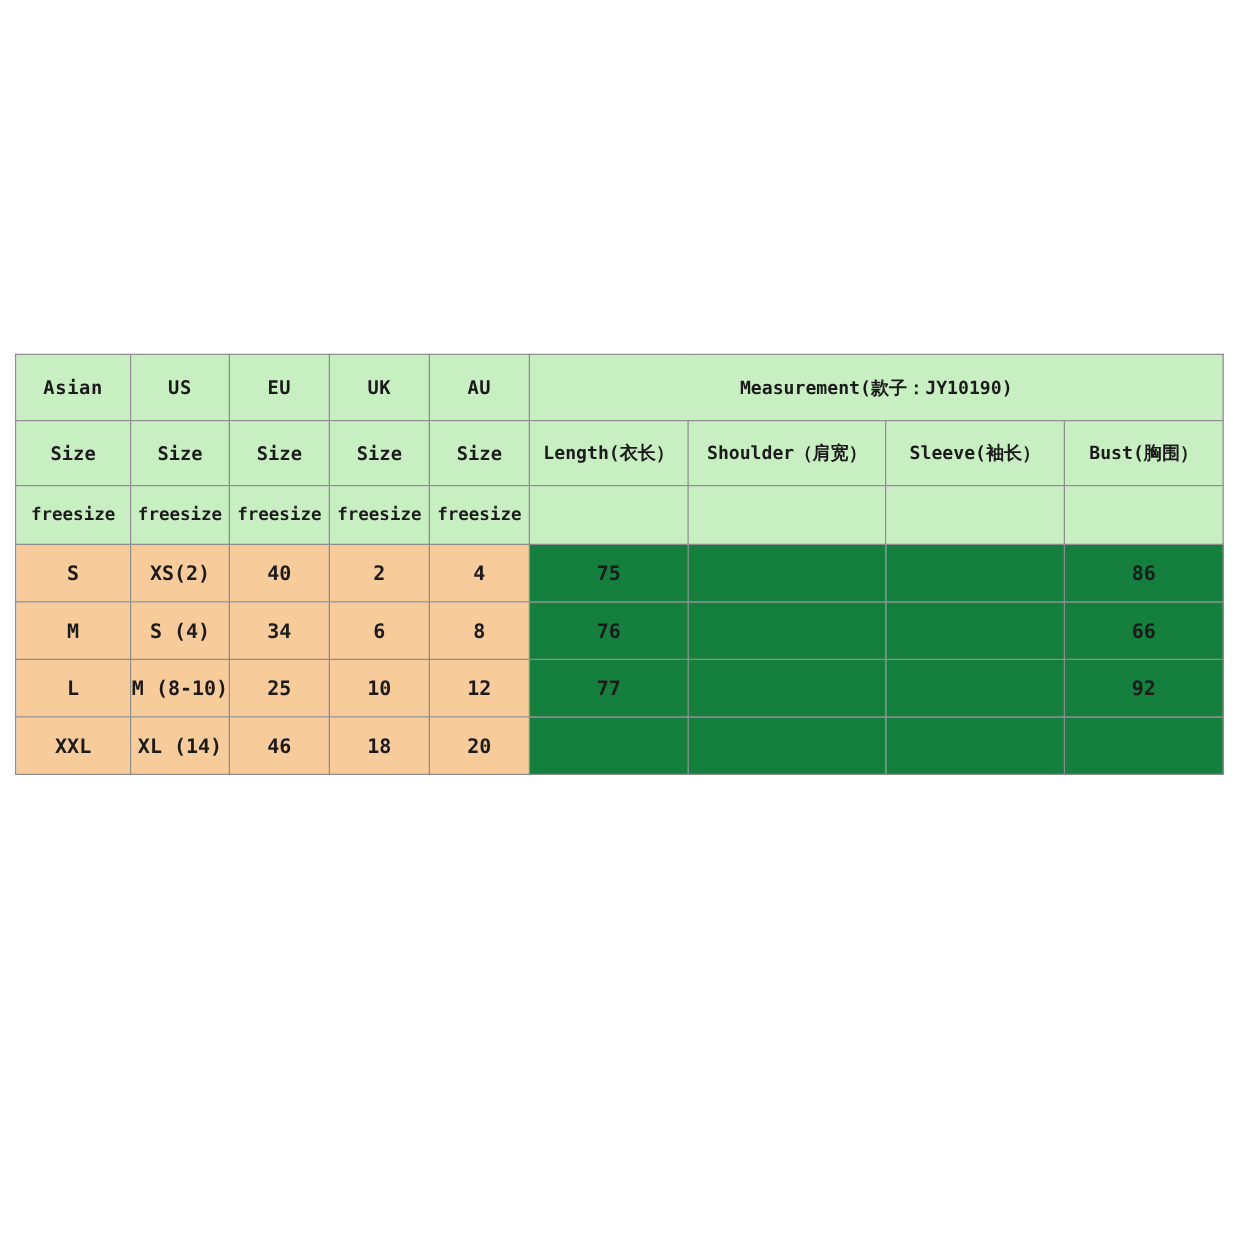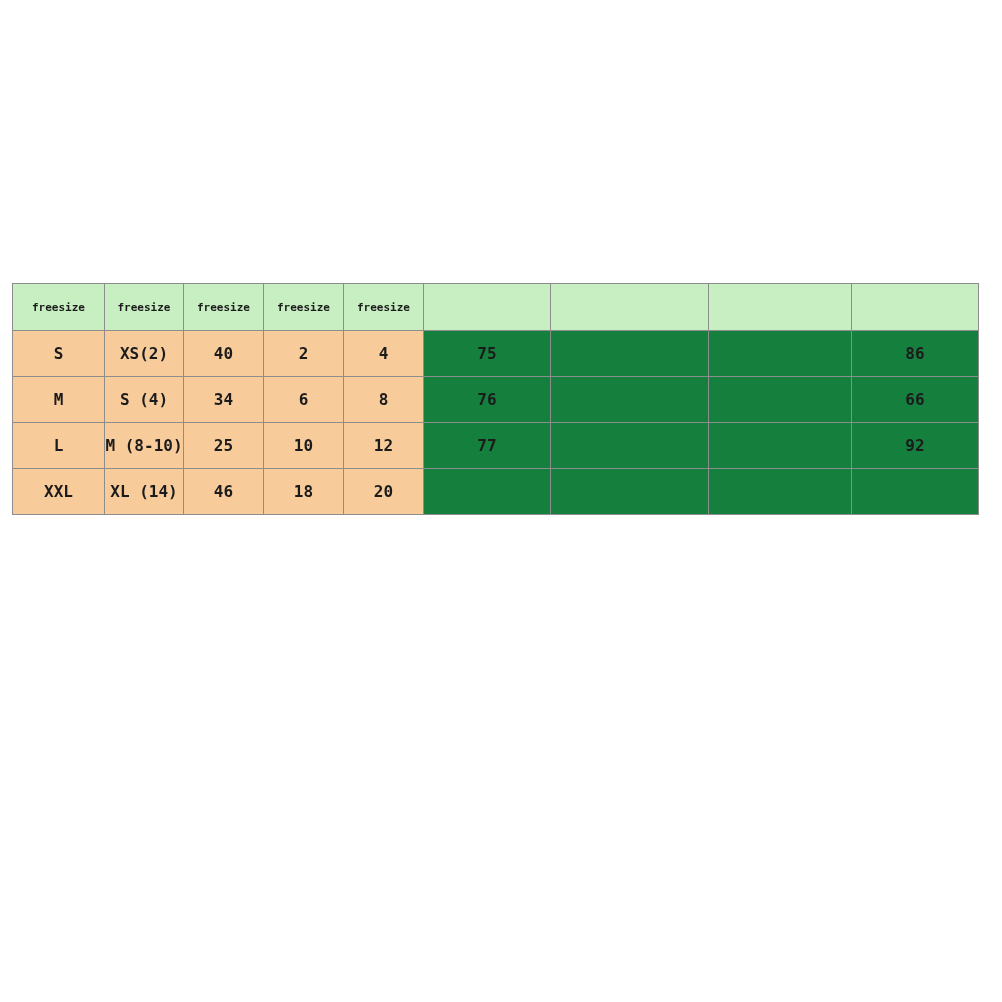--- a/index.html
+++ b/index.html
@@ -53,21 +53,21 @@
   tr.sub-row td { height: 51px; }
   tr.free-row td { height: 46px; }
   tr.data-row td { height: 45px; }
 
   td.green { background: #c8efc2; }
   td.orange { background: #f7cb9a; }
   td.cyan { background: #15803d; }
 
   td.t-head { font-size: 15px; letter-spacing: 0.5px; }
   td.t-sub { font-size: 15px; }
-  td.t-free { font-size: 11px; }
+  td.t-free { font-size: 14px; }
   td.t-data { font-size: 16px; }
   td.t-measure { font-size: 14.5px; }
   td.t-measure-label { font-size: 14.5px; }
 </style>
 </head>
 <body>
 
 <div id="stage">
   <div id="table-wrap">
     <table class="size-chart">
@@ -76,20 +76,39 @@
           <col class="c1">
           <col class="c2">
           <col class="c3">
           <col class="c4">
         <col class="c5">
           <col class="c6">
           <col class="c7">
           <col class="c8">
       </colgroup>
       <tbody>
+        <tr class="head-row">
+          <td class="green t-head">Asian</td>
+          <td class="green t-head">US</td>
+          <td class="green t-head">EU</td>
+          <td class="green t-head">UK</td>
+          <td class="green t-head">AU</td>
+          <td class="green t-measure" colspan="4">Measurement(款子：JY10190)</td>
+        </tr>
+        <tr class="sub-row">
+          <td class="green t-sub">Size</td>
+          <td class="green t-sub">Size</td>
+          <td class="green t-sub">Size</td>
+          <td class="green t-sub">Size</td>
+          <td class="green t-sub">Size</td>
+          <td class="green t-measure-label">Length(衣长）</td>
+          <td class="green t-measure-label">Shoulder（肩宽）</td>
+          <td class="green t-measure-label">Sleeve(袖长）</td>
+          <td class="green t-measure-label">Bust(胸围）</td>
+        </tr>
         <tr class="free-row">
           <td class="green t-free">freesize</td>
           <td class="green t-free">freesize</td>
           <td class="green t-free">freesize</td>
           <td class="green t-free">freesize</td>
           <td class="green t-free">freesize</td>
           <td class="green"></td>
           <td class="green"></td>
           <td class="green"></td>
           <td class="green"></td>

